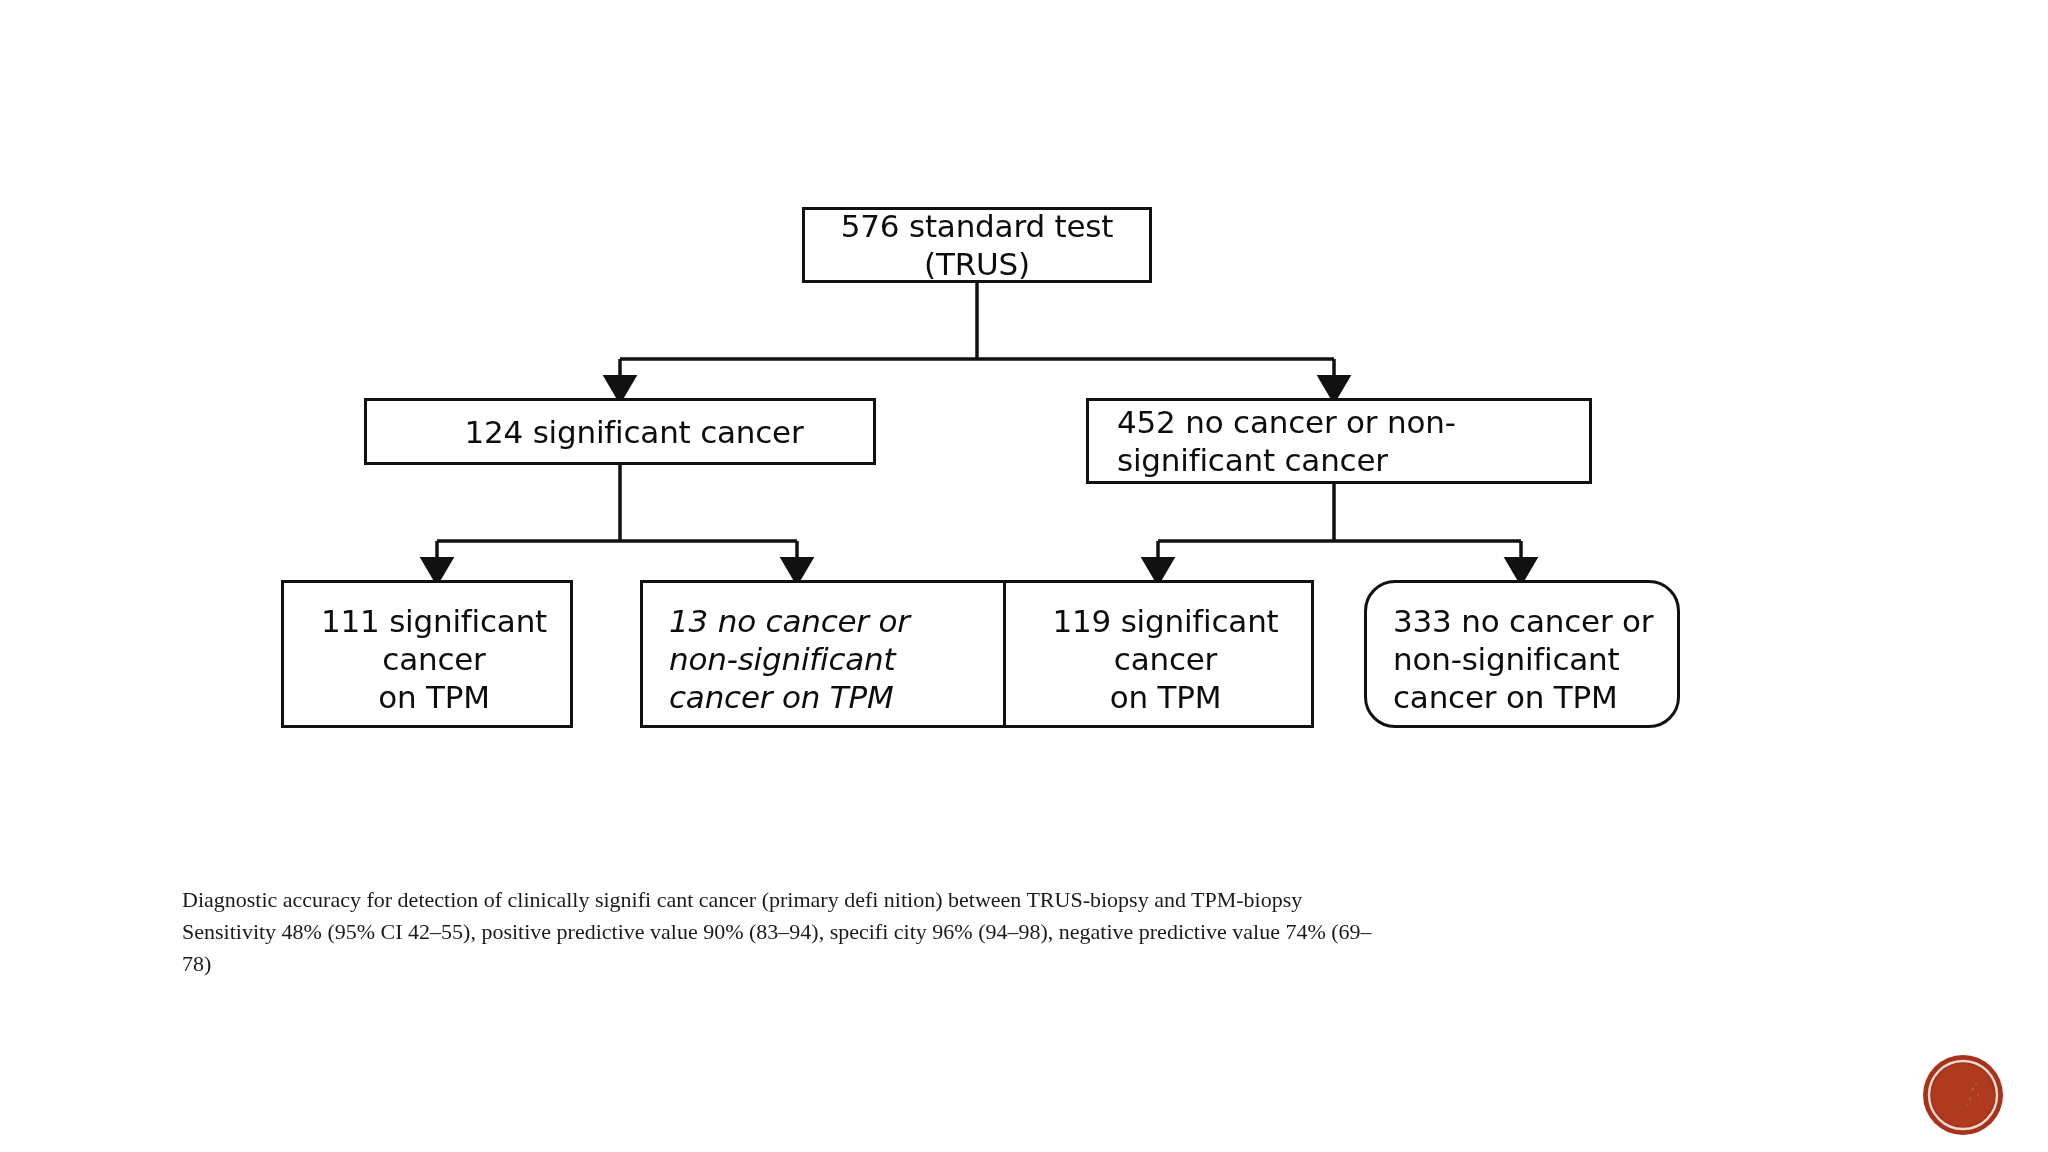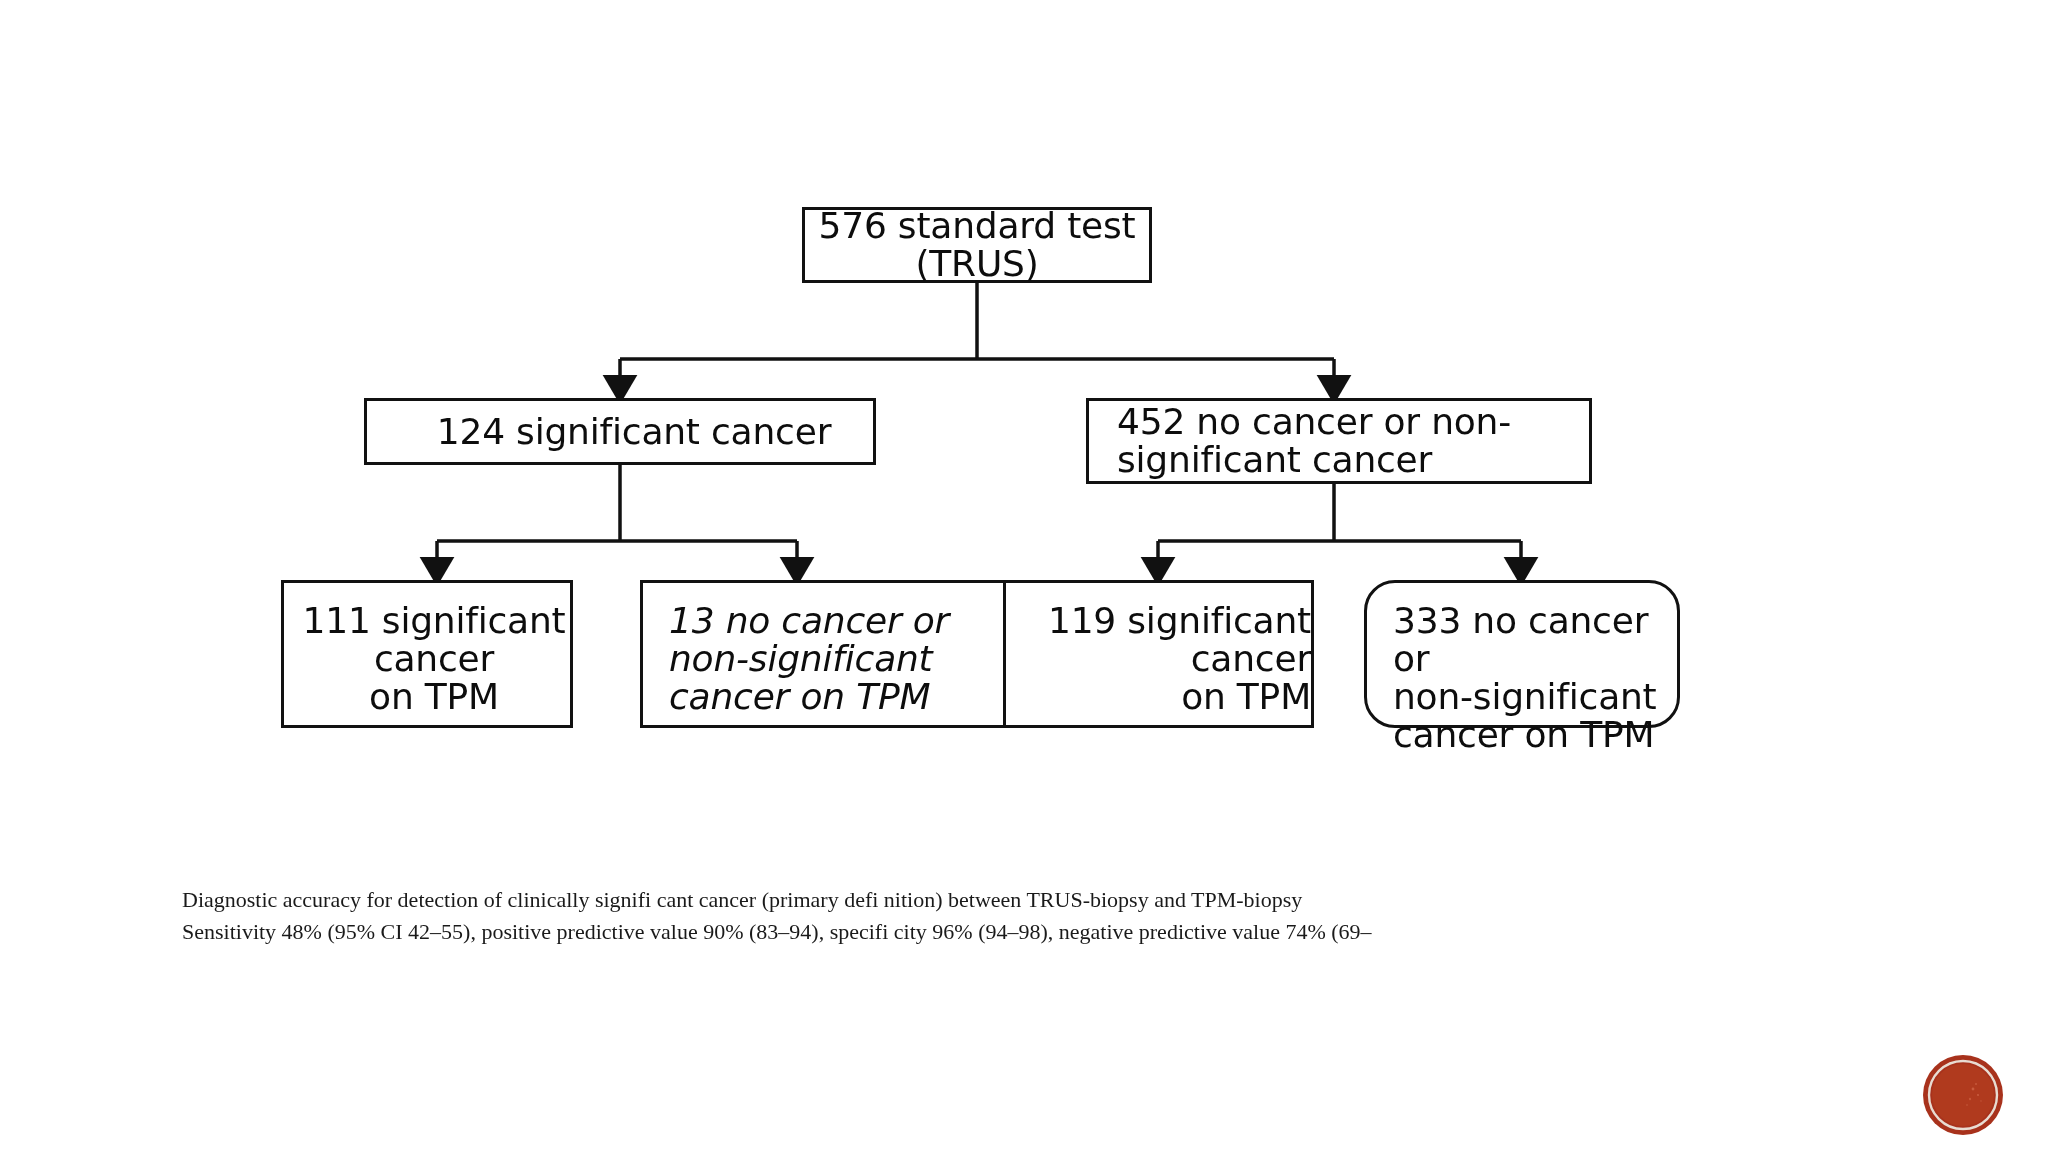--- a/index.html
+++ b/index.html
@@ -25,21 +25,21 @@
     width: 2048px;
     height: 1152px;
   }
 
   .node {
     position: absolute;
     box-sizing: border-box;
     background: #ffffff;
     border: 3px solid #111111;
     font-family: "DejaVu Sans", "Liberation Sans", sans-serif;
-    font-size: 36px;
+    font-size: 31px;
     line-height: 38px;
     color: #0d0d0d;
     letter-spacing: -0.2px;
     z-index: 3;
   }
   .node .node-text {
     display: block;
     white-space: pre-line;
   }
 
@@ -89,21 +89,21 @@
   .leaf.left-align .node-text {
     text-align: left;
     padding-left: 26px;
   }
   #node-l3-a { left: 281px;  width: 292px; }
   #node-l3-b { left: 640px;  width: 374px; font-style: italic; }
   #node-l3-c { left: 1003px; width: 311px; }
   #node-l3-d { left: 1364px; width: 316px; border-radius: 31px; }
 
   #node-l3-a .node-text { padding-left: 14px; }
-  #node-l3-c .node-text { padding-left: 14px; text-align: right; }
+  #node-l3-c .node-text { padding-left: 14px; }
 
   
   #connectors {
     position: absolute;
     left: 0;
     top: 0;
     width: 2048px;
     height: 1152px;
     z-index: 1;
   }
@@ -190,20 +190,21 @@
   <div class="node leaf left-align" id="node-l3-d">
     <span class="node-text">333 no cancer or
 non-significant
 cancer on TPM</span>
   </div>
 </div>
 
 <div id="caption">
   <span class="cap-line">Diagnostic accuracy for detection of clinically signifi cant cancer (primary defi nition) between TRUS‑biopsy and TPM‑biopsy</span>
   <span class="cap-line">Sensitivity 48% (95% CI 42–55), positive predictive value 90% (83–94), specifi city 96% (94–98), negative predictive value 74% (69–</span>
+  <span class="cap-line">78)</span>
 </div>
 
 <svg id="seal" viewBox="0 0 84 84" width="84" height="84" aria-hidden="true">
   <circle cx="42" cy="42" r="40" fill="#a8321c"></circle>
   <circle cx="42" cy="42" r="34" fill="none" stroke="#e8dcd2" stroke-width="2.4"></circle>
   <circle cx="42" cy="42" r="31" fill="#b03a1e"></circle>
   <circle cx="52" cy="36" r="1.4" fill="#d2684a" opacity="0.75"></circle>
   <circle cx="57" cy="42" r="1.1" fill="#d2684a" opacity="0.7"></circle>
   <circle cx="49" cy="46" r="1.2" fill="#d2684a" opacity="0.6"></circle>
   <circle cx="55" cy="31" r="1.0" fill="#d2684a" opacity="0.65"></circle>

